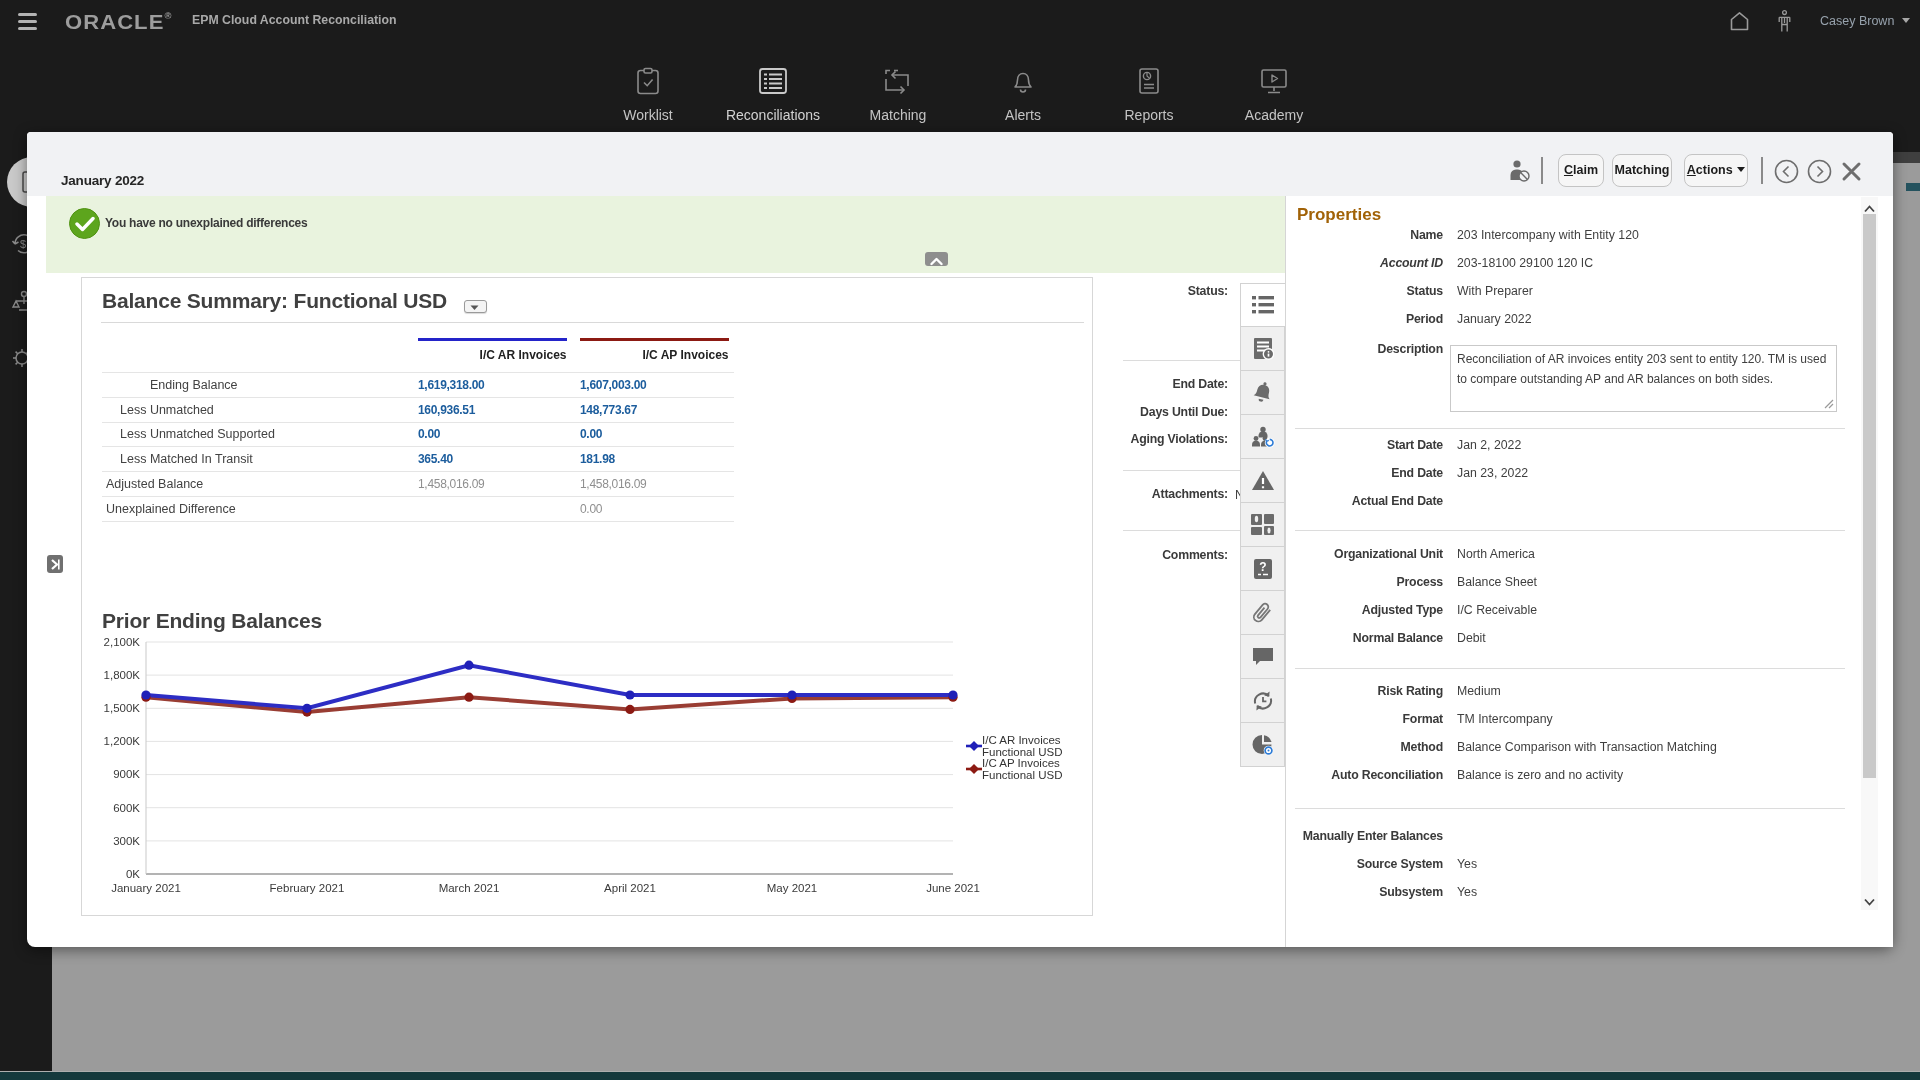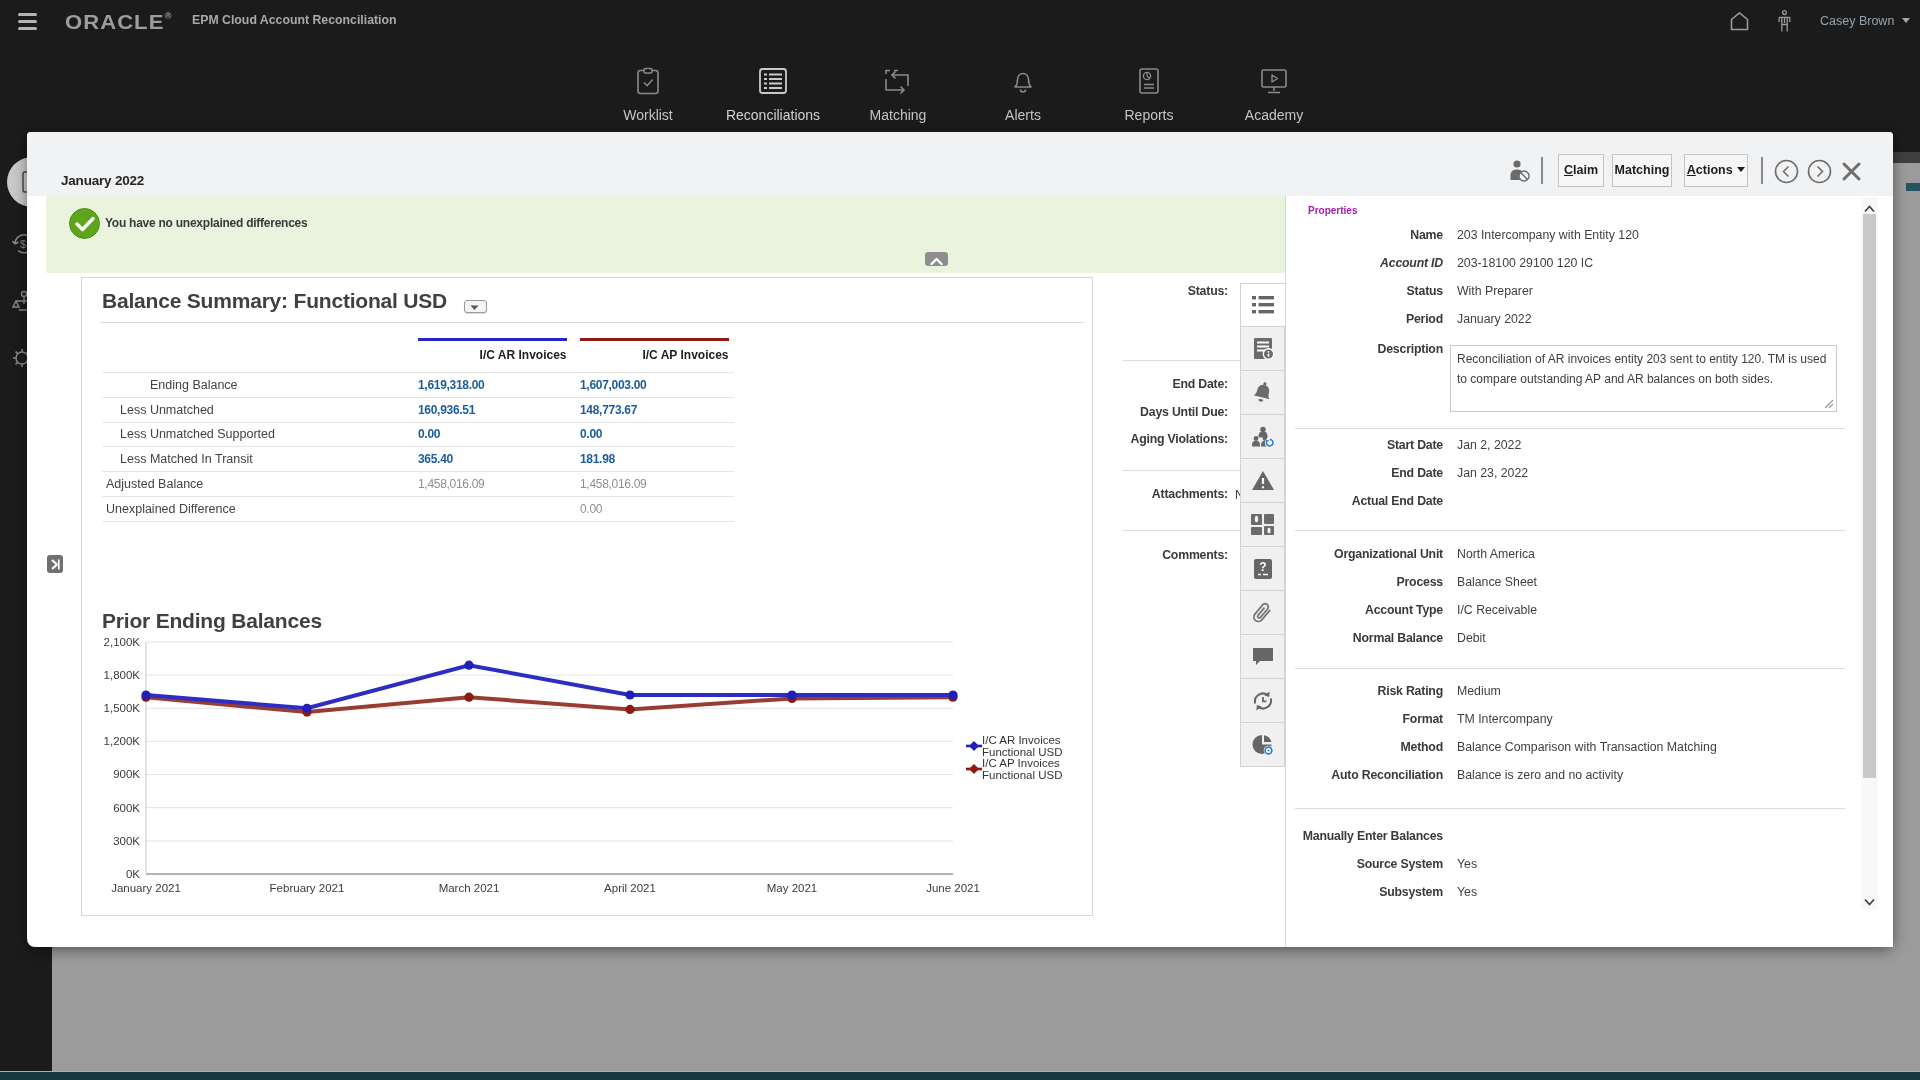--- a/index.html
+++ b/index.html
@@ -18,21 +18,21 @@
   .navitem svg { display:inline-block; }
   
   #sidebar { position:absolute; left:0; top:131px; width:52px; height:943px; background:#1b1b1b; }
   #botbar { position:absolute; left:0; top:1071px; width:1920px; height:9px; background:#15393c; border-top:1px solid #aeaeae; }
   
   #modal { position:absolute; left:27px; top:132px; width:1866px; height:815px; background:#fff;
     border-radius:4px 4px 8px 8px; box-shadow:0 3px 14px rgba(0,0,0,0.45); }
   #mheader { position:absolute; left:0; top:0; width:1866px; height:64px; background:#f1f2f4; border-radius:4px 4px 0 0; }
   #mtitle { position:absolute; left:34px; top:10px; font-family:"Liberation Serif", serif; font-size:22px; color:#2c2c2c; }
   #msub { position:absolute; left:34px; top:41px; font-size:13.5px; font-weight:bold; color:#262626; letter-spacing:-0.2px; }
-  .btn { position:absolute; top:22px; height:33px; background:#f6f6f6; border:1px solid #c4c4c4; border-radius:0;
+  .btn { position:absolute; top:22px; height:33px; background:#f6f6f6; border:1px solid #c4c4c4; border-radius:8px;
     font-size:12.5px; font-weight:bold; color:#1c1c1c; text-align:center; line-height:31px; }
   .hdrdiv { position:absolute; top:25px; width:2px; height:27px; background:#8a8a8a; }
   
   #banner { position:absolute; left:19px; top:64px; width:1239px; height:77px; background:#e9f3de; }
   #chk { position:absolute; left:23px; top:12px; width:31px; height:31px; border-radius:50%; background:#5da51d; border:1px solid #509212; }
   #bannertext { position:absolute; left:59px; top:20px; font-size:12px; font-weight:bold; color:#3a3a3a; letter-spacing:-0.25px; }
   #collapsebtn { position:absolute; left:898px; top:120px; width:23px; height:14px; background:#8e8e8e; border-radius:3px;
      color:#fff; text-align:center; }
   
   #bpanel { position:absolute; left:54px; top:145px; width:1012px; height:639px; border:1px solid #d7d7d7; background:#fff; }
@@ -52,21 +52,21 @@
   
   .midlbl { position:absolute; width:160px; text-align:right; font-size:12.3px; font-weight:bold; color:#3a3a3a; letter-spacing:-0.2px; }
   .midline { position:absolute; left:1096px; width:117px; height:1px; background:#dcdcdc; }
   
   #toolbar { position:absolute; left:1213px; top:151px; width:45px; }
   .tcell { width:45px; height:44px; background:#f0f0f0; border:1px solid #d2d2d2; border-top:none;
     display:flex; align-items:center; justify-content:center; }
   .tcell.first { border-top:1px solid #d2d2d2; background:#fff; border-right:none; }
   
   #props { position:absolute; left:1258px; top:64px; width:608px; height:751px; border-left:1px solid #d5d5d5; background:#fff; }
-  #propttl { position:absolute; left:22px; top:9px; font-size:10px; font-weight:bold; color:#a21caf; }
+  #propttl { position:absolute; left:11px; top:9px; font-size:17px; font-weight:bold; color:#a16207; }
   .plbl { position:absolute; width:200px; text-align:right; font-size:12.3px; font-weight:bold; color:#3a3a3a; left:-43px; letter-spacing:-0.2px; }
   .pval { position:absolute; left:171px; font-size:12.3px; color:#3f3f3f; }
   .psep { position:absolute; left:9px; width:550px; height:1px; background:#dcdcdc; }
   #desc { position:absolute; left:164px; top:149px; width:387px; height:67px; border:1px solid #c9c9c9;
     font-size:12px; color:#3f3f3f; padding:3px 6px; line-height:20px; background:#fff; }
   
   #sbar { position:absolute; left:1834px; top:65px; width:17px; height:713px; background:#f8f8f8; }
   #sthumb { position:absolute; left:1836px; top:82px; width:13px; height:564px; background:#c9c9c9; }
 </style>
 </head>
@@ -437,21 +437,21 @@
     <div class="plbl" style="top:242px;">Start Date</div>
       <div class="pval" style="top:242px;">Jan 2, 2022</div>
     <div class="plbl" style="top:270px;">End Date</div>
       <div class="pval" style="top:270px;">Jan 23, 2022</div>
     <div class="plbl" style="top:298px;">Actual End Date</div>
     <div class="psep" style="top:334px;"></div>
     <div class="plbl" style="top:351px;">Organizational Unit</div>
       <div class="pval" style="top:351px;">North America</div>
     <div class="plbl" style="top:379px;">Process</div>
       <div class="pval" style="top:379px;">Balance Sheet</div>
-    <div class="plbl" style="top:407px;">Account Type</div>
+    <div class="plbl" style="top:407px;">Adjusted Type</div>
       <div class="pval" style="top:407px;">I/C Receivable</div>
     <div class="plbl" style="top:435px;">Normal Balance</div>
       <div class="pval" style="top:435px;">Debit</div>
     <div class="psep" style="top:472px;"></div>
     <div class="plbl" style="top:488px;">Risk Rating</div>
       <div class="pval" style="top:488px;">Medium</div>
     <div class="plbl" style="top:516px;">Format</div>
       <div class="pval" style="top:516px;">TM Intercompany</div>
     <div class="plbl" style="top:544px;">Method</div>
       <div class="pval" style="top:544px;">Balance Comparison with Transaction Matching</div>

